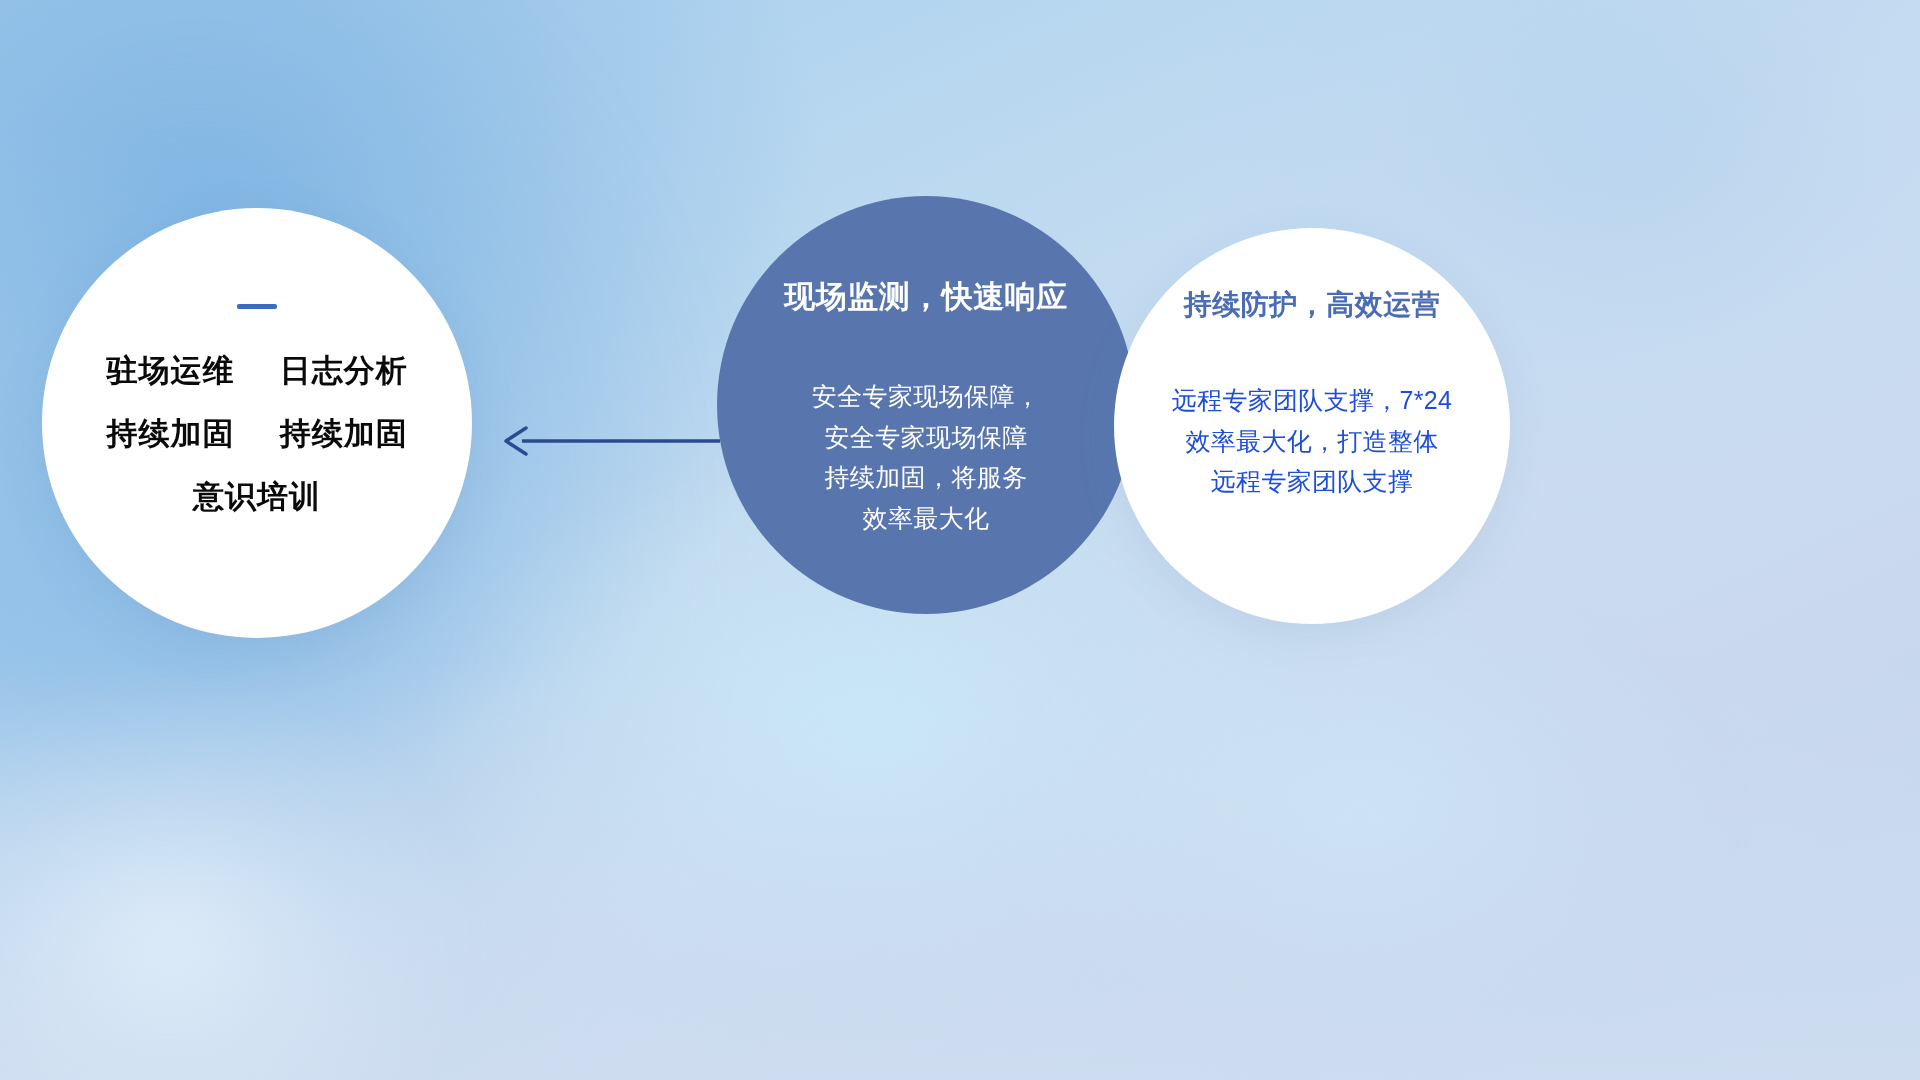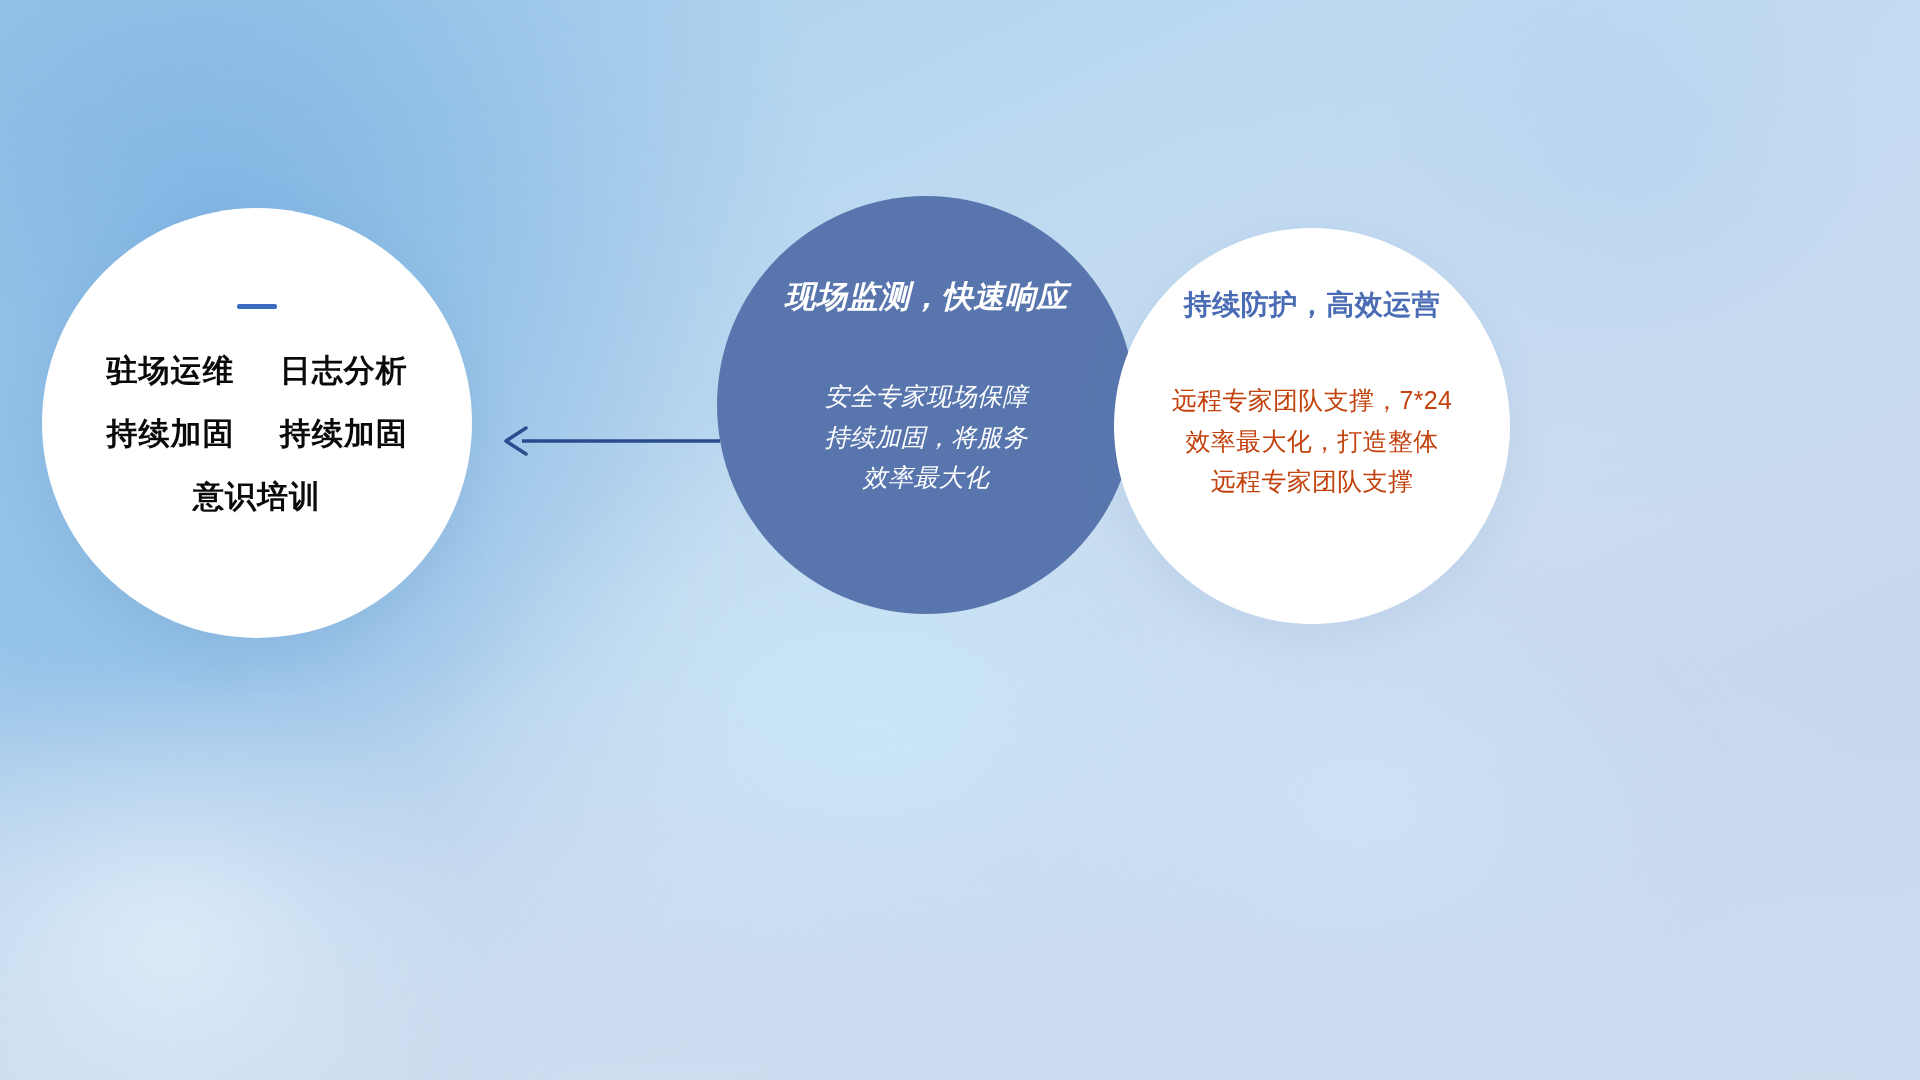--- a/index.html
+++ b/index.html
@@ -143,21 +143,20 @@
     width: 418px;
     height: 418px;
     background: #5876ad;
   }
   .mid-inner {
     position: absolute;
     left: 0; right: 0;
     top: 80px;
     text-align: center;
     padding: 0 44px;
-    font-style: italic;
   }
   .mid-title {
     font-size: 31px;
     font-weight: 700;
     color: #ffffff;
     letter-spacing: 0.5px;
     white-space: nowrap;
     margin-bottom: 58px;
   }
   .mid-body {
@@ -187,21 +186,21 @@
     font-size: 28px;
     font-weight: 700;
     color: #4a6cb4;
     letter-spacing: 0.5px;
     white-space: nowrap;
     margin-bottom: 56px;
   }
   .right-body {
     font-size: 25px;
     font-weight: 400;
-    color: #c2410c;
+    color: #1d4ed8;
     line-height: 1.62;
     letter-spacing: 0.3px;
   }
 
   
   .arrow-wrap {
     position: absolute;
     left: 492px;
     top: 418px;
     width: 230px;
@@ -246,20 +245,21 @@
     <svg width="230" height="46" viewBox="0 0 230 46" aria-hidden="true">
       <line x1="228" y1="23" x2="30" y2="23" stroke="#2b4b8c" stroke-width="3.5" stroke-linecap="butt"></line>
       <polyline points="34,10 14,23 34,36" fill="none" stroke="#2b4b8c" stroke-width="3.5" stroke-linecap="round" stroke-linejoin="round"></polyline>
     </svg>
   </div>
 
   <div class="circle circle-mid">
     <div class="mid-inner">
       <div class="mid-title">现场监测，快速响应</div>
       <div class="mid-body">
+        <div>安全专家现场保障，</div>
         <div>安全专家现场保障</div>
         <div>持续加固，将服务</div>
         <div>效率最大化</div>
       </div>
     </div>
   </div>
 
   <div class="circle circle-right">
     <div class="right-inner">
       <div class="right-title">持续防护，高效运营</div>

